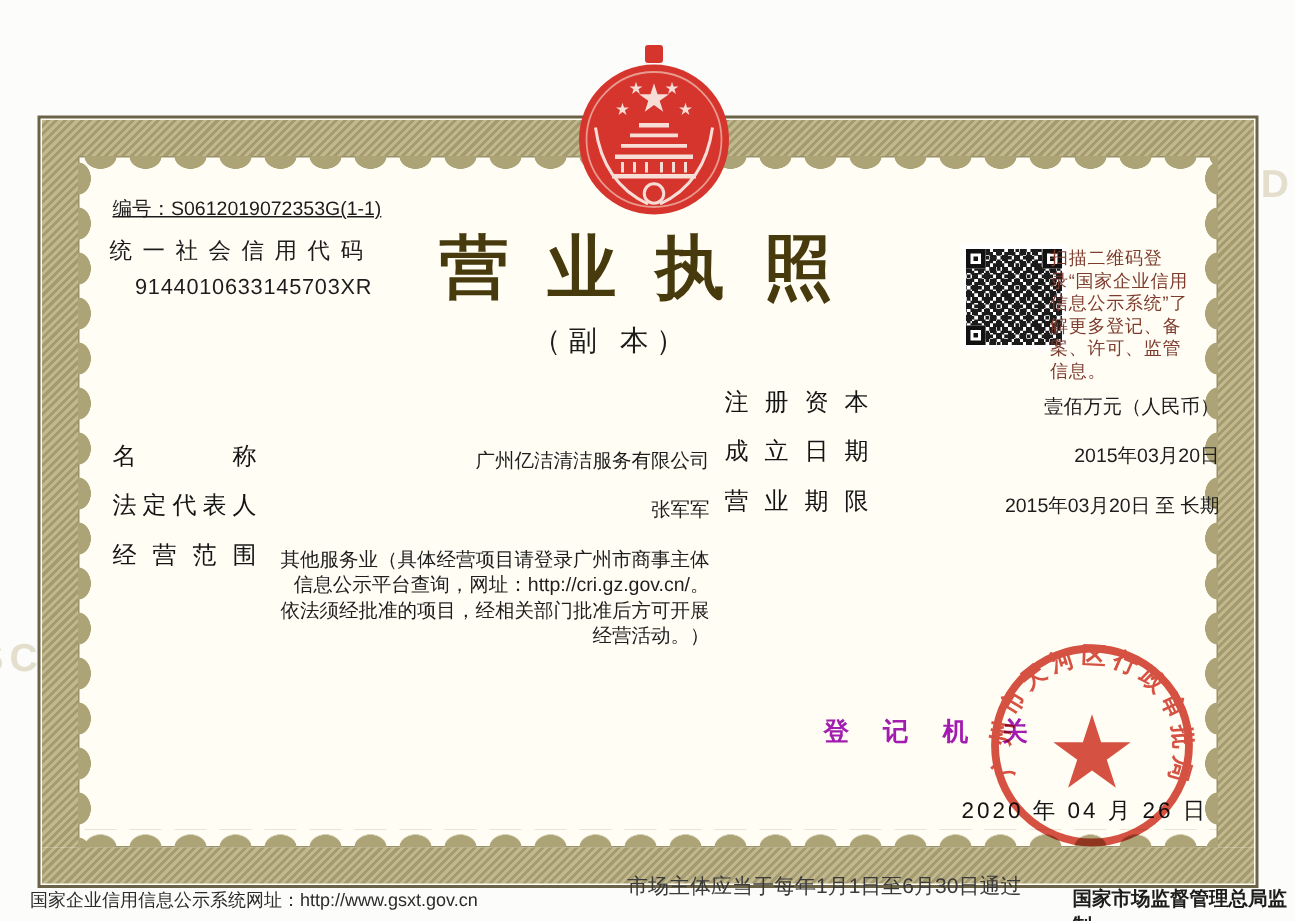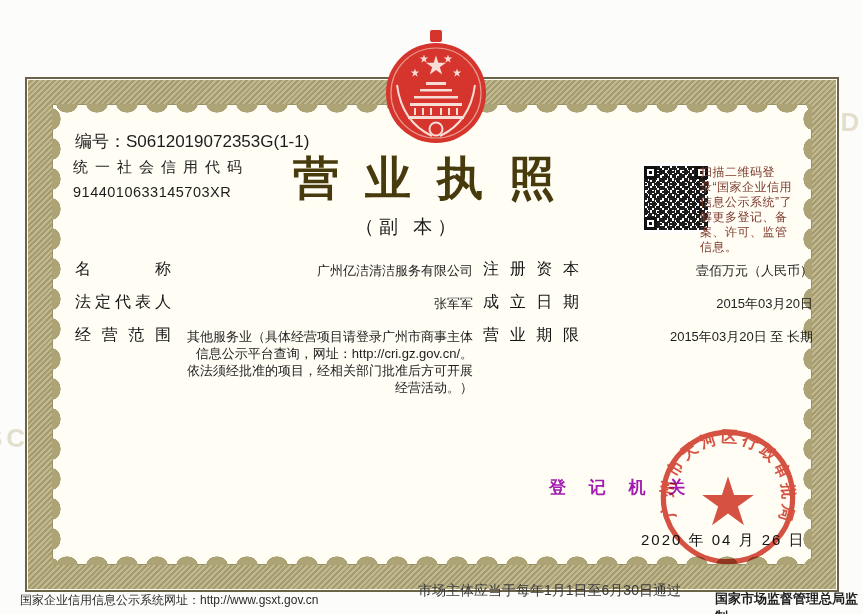--- a/index.html
+++ b/index.html
@@ -30,42 +30,42 @@
     background-size:12px 30px;background-repeat:repeat-y;}
   .sc-right{top:0;bottom:0;right:0;width:12px;
     background-image:radial-gradient(12px 15px at 12px 15px,#aca376 70%,rgba(172,163,118,0) 73%);
     background-size:12px 30px;background-repeat:repeat-y;}
   
   .wm{position:absolute;font-weight:bold;font-size:26px;letter-spacing:4px;
       color:rgba(193,183,141,.42);white-space:nowrap;pointer-events:none;}
   .wm-big{position:absolute;font-size:50px;font-weight:bold;letter-spacing:38px;
       color:rgba(176,166,128,.30);white-space:nowrap;pointer-events:none;}
   
-  .serial{position:absolute;left:75px;top:130px;font-size:17px;color:#1c1c1c;}
+  .serial{position:absolute;left:75px;top:130px;font-size:13px;color:#1c1c1c;text-decoration:underline;}
   .credit-label{position:absolute;left:73px;top:158px;font-size:15px;letter-spacing:7px;color:#1c1c1c;}
-  .credit-value{position:absolute;left:73px;top:184px;font-size:14.5px;letter-spacing:.5px;color:#1c1c1c;}
+  .credit-value{position:absolute;left:90px;top:184px;font-size:14.5px;letter-spacing:.5px;color:#1c1c1c;}
   .title{position:absolute;left:293px;top:148px;width:300px;font-size:46px;font-weight:bold;
          letter-spacing:26px;color:#473a0c;white-space:nowrap;}
   .subtitle{position:absolute;left:355px;top:214px;font-size:19px;letter-spacing:5px;color:#1c1c1c;}
   
   .emblem{position:absolute;left:386px;top:30px;z-index:6;}
   
   .qr{position:absolute;left:641px;top:163px;width:64px;height:64px;background:#fff;padding:3px;}
   .qr-pattern{width:100%;height:100%;
     background:
       repeating-conic-gradient(#1b1b1b 0 25%, transparent 0 50%) 0 0/8px 8px,
       repeating-conic-gradient(#1b1b1b 0 25%, transparent 0 50%) 3px 2px/5px 5px,#fff;}
   .qr-finder{position:absolute;width:13px;height:13px;border:3px solid #111;background:#fff;box-sizing:border-box;}
   .qr-finder .dot{position:absolute;inset:2px;background:#111;}
   .qr-tl{left:3px;top:3px;} .qr-tr{right:3px;top:3px;} .qr-bl{left:3px;bottom:3px;}
   .qr-caption{position:absolute;left:700px;top:165px;width:96px;font-size:12px;line-height:15px;
       color:#7e3b2d;letter-spacing:.5px;}
   
   .col{position:absolute;top:259px;}
-  .col-left{left:75px;width:398px;}
+  .col-left{left:75px;width:398px;margin-top:36px;}
   .col-right{left:483px;width:330px;}
   .frow{display:flex;align-items:flex-start;margin-bottom:13px;}
   .flabel{flex:0 0 96px;font-size:16px;color:#141414;text-align:justify;text-align-last:justify;line-height:20px;}
   .fvalue{flex:1;margin-left:12px;font-size:13px;line-height:17px;color:#1d1d1d;padding-top:3px;text-align:right;}
   .col-right .fvalue{margin-left:24px;}
   
   .reg-label{position:absolute;left:549px;top:476px;font-size:17px;letter-spacing:9px;color:#a21caf;font-weight:bold;}
   .issue-date{position:absolute;left:641px;top:531px;font-size:15px;letter-spacing:2px;color:#141414;z-index:4;white-space:nowrap;}
   .seal{position:absolute;left:655px;top:424px;z-index:5;opacity:.88;mix-blend-mode:multiply;}
   

